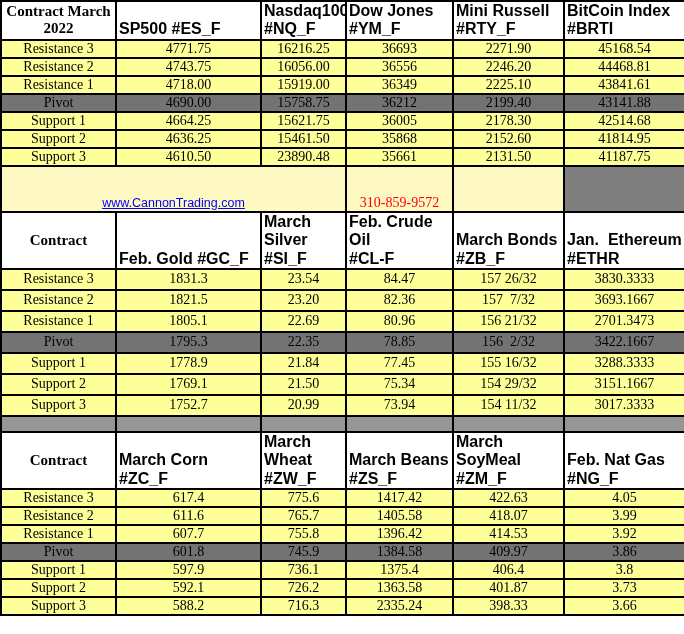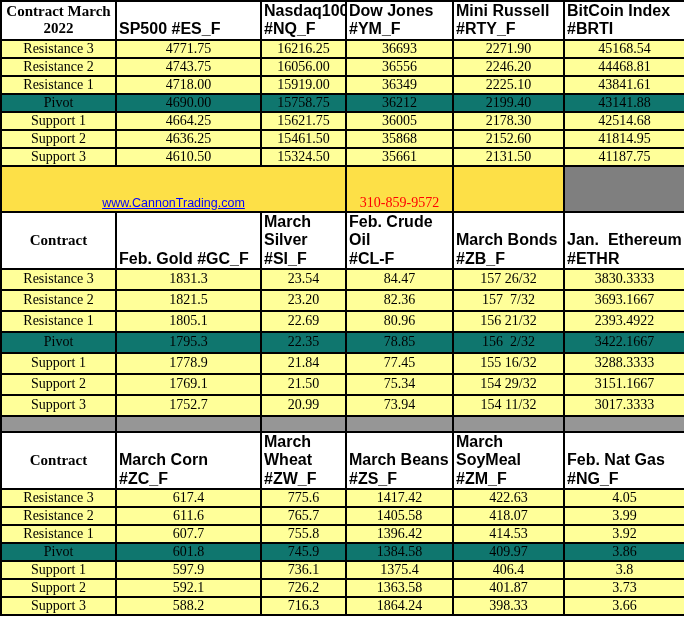--- a/index.html
+++ b/index.html
@@ -50,32 +50,32 @@
     background: #ffff99;
     margin-left: 14px;
   }
   td.value-cell {
     font-size: 14px;
     text-align: center;
     vertical-align: middle;
     background: #ffff99;
     white-space: pre;
   }
-  tr.pivot td.label-cell, tr.pivot td.value-cell { background: #0f766e; }
+  tr.pivot td.label-cell, tr.pivot td.value-cell { background: #737373; }
 
   
   tbody.s1 tr.header-row > * { height: 34px; }
   tbody.s1 tr.data-row  > * { height: 16px; }
   tbody.s2 tr.header-row > * { height: 37px; }
   tbody.s2 tr.data-row  > * { height: 19px; }
   tbody.s3 tr.header-row > * { height: 37px; }
   tbody.s3 tr.data-row  > * { height: 16px; }
 
   
-  tbody.bandA td { background: #fde047; height: 44px; vertical-align: bottom; }
+  tbody.bandA td { background: #fef9c3; height: 44px; vertical-align: bottom; }
   tbody.bandA td.band-dark { background: #7f7f7f; }
   tbody.bandB td { background: #969696; height: 14px; }
   td.band-site { text-align: center; }
   td.band-phone {
     text-align: center;
     font-family: "Liberation Serif", serif;
     font-size: 14px;
     color: #ff0000;
     padding-bottom: 2px;
   }
@@ -156,21 +156,21 @@
           <td class="label-cell">Support 2</td>
           <td class="value-cell">4636.25</td>
           <td class="value-cell">15461.50</td>
           <td class="value-cell">35868</td>
           <td class="value-cell">2152.60</td>
           <td class="value-cell">41814.95</td>
         </tr>
         <tr class="data-row">
           <td class="label-cell">Support 3</td>
           <td class="value-cell">4610.50</td>
-          <td class="value-cell">15324.50</td>
+          <td class="value-cell">23890.48</td>
           <td class="value-cell">35661</td>
           <td class="value-cell">2131.50</td>
           <td class="value-cell">41187.75</td>
         </tr>
       </tbody>
 
     <tbody class="bandA">
       <tr>
         <td class="band-site" colspan="3">
           <a class="site-link" href="#">www.CannonTrading.com</a>
@@ -209,21 +209,21 @@
           <td class="value-cell">82.36</td>
           <td class="value-cell">157  7/32</td>
           <td class="value-cell">3693.1667</td>
         </tr>
         <tr class="data-row">
           <td class="label-cell">Resistance 1</td>
           <td class="value-cell">1805.1</td>
           <td class="value-cell">22.69</td>
           <td class="value-cell">80.96</td>
           <td class="value-cell">156 21/32</td>
-          <td class="value-cell">2393.4922</td>
+          <td class="value-cell">2701.3473</td>
         </tr>
         <tr class="data-row pivot">
           <td class="label-cell">Pivot</td>
           <td class="value-cell">1795.3</td>
           <td class="value-cell">22.35</td>
           <td class="value-cell">78.85</td>
           <td class="value-cell">156  2/32</td>
           <td class="value-cell">3422.1667</td>
         </tr>
         <tr class="data-row">
@@ -320,19 +320,19 @@
           <td class="value-cell">592.1</td>
           <td class="value-cell">726.2</td>
           <td class="value-cell">1363.58</td>
           <td class="value-cell">401.87</td>
           <td class="value-cell">3.73</td>
         </tr>
         <tr class="data-row">
           <td class="label-cell">Support 3</td>
           <td class="value-cell">588.2</td>
           <td class="value-cell">716.3</td>
-          <td class="value-cell">1864.24</td>
+          <td class="value-cell">2335.24</td>
           <td class="value-cell">398.33</td>
           <td class="value-cell">3.66</td>
         </tr>
       </tbody>
   </table>
 </div>
 
 </body></html>

